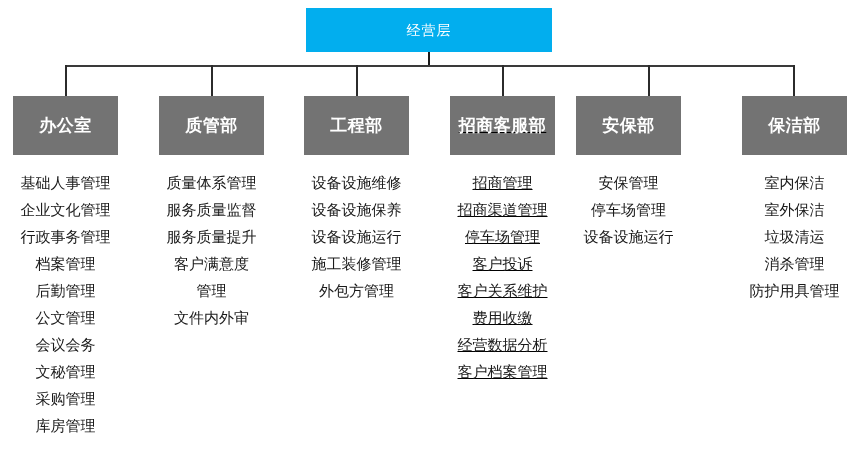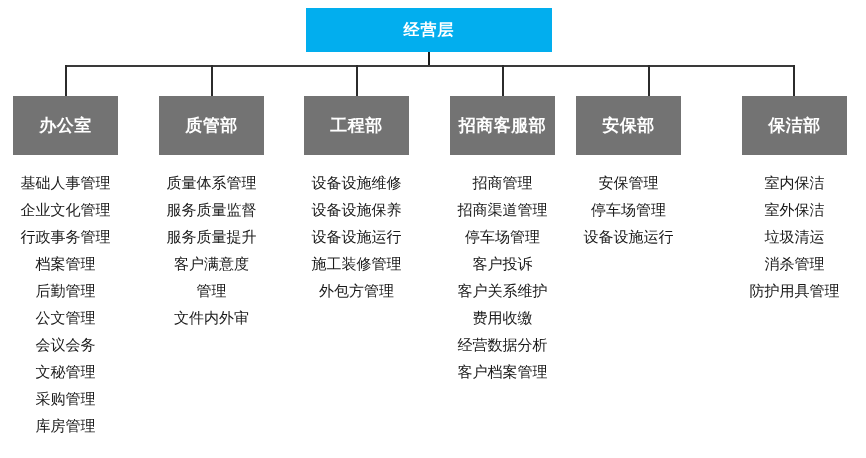--- a/index.html
+++ b/index.html
@@ -27,22 +27,22 @@
     top: 8px;
     width: 246px;
     height: 44px;
     background: #02aeee;
     display: flex;
     align-items: center;
     justify-content: center;
   }
   .root-label {
     color: #ffffff;
-    font-size: 16px;
-    font-weight: bold;
+    font-size: 14px;
+    font-weight: normal;
     letter-spacing: 1px;
     line-height: 1;
   }
 
   
   .conn-stem {
     position: absolute;
     left: 428px;
     top: 52px;
     width: 2px;
@@ -157,21 +157,21 @@
     <ul class="dept-items">
       <li class="dept-item">质量体系管理</li>
       <li class="dept-item">服务质量监督</li>
       <li class="dept-item">服务质量提升</li>
       <li class="dept-item">客户满意度</li>
       <li class="dept-item">管理</li>
       <li class="dept-item">文件内外审</li>
     </ul>
   </div>
 
-  <div class="dept-col" style="left:430px;">
+  <div class="dept-col" style="left:430px;text-decoration:underline;">
     <div class="dept-box">
       <span class="dept-label">招商客服部</span>
     </div>
     <ul class="dept-items">
       <li class="dept-item">招商管理</li>
       <li class="dept-item">招商渠道管理</li>
       <li class="dept-item">停车场管理</li>
       <li class="dept-item">客户投诉</li>
       <li class="dept-item">客户关系维护</li>
       <li class="dept-item">费用收缴</li>

